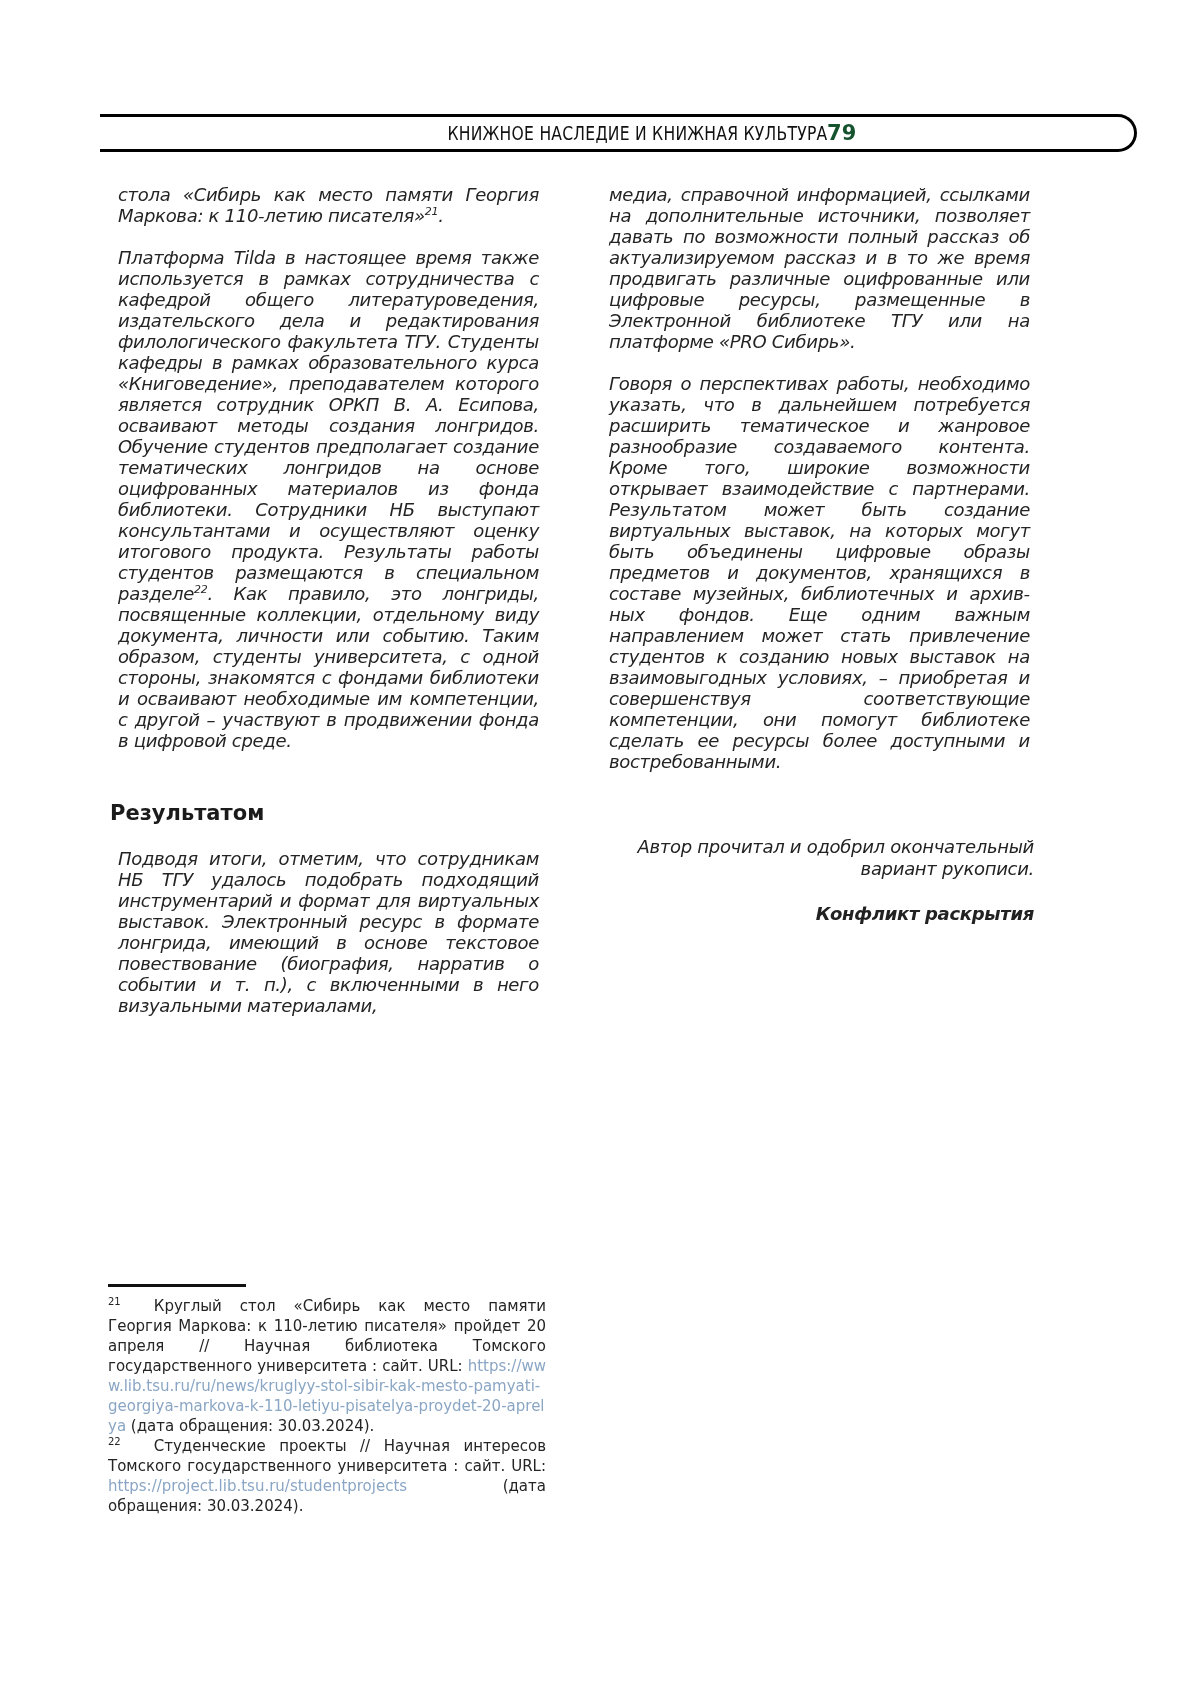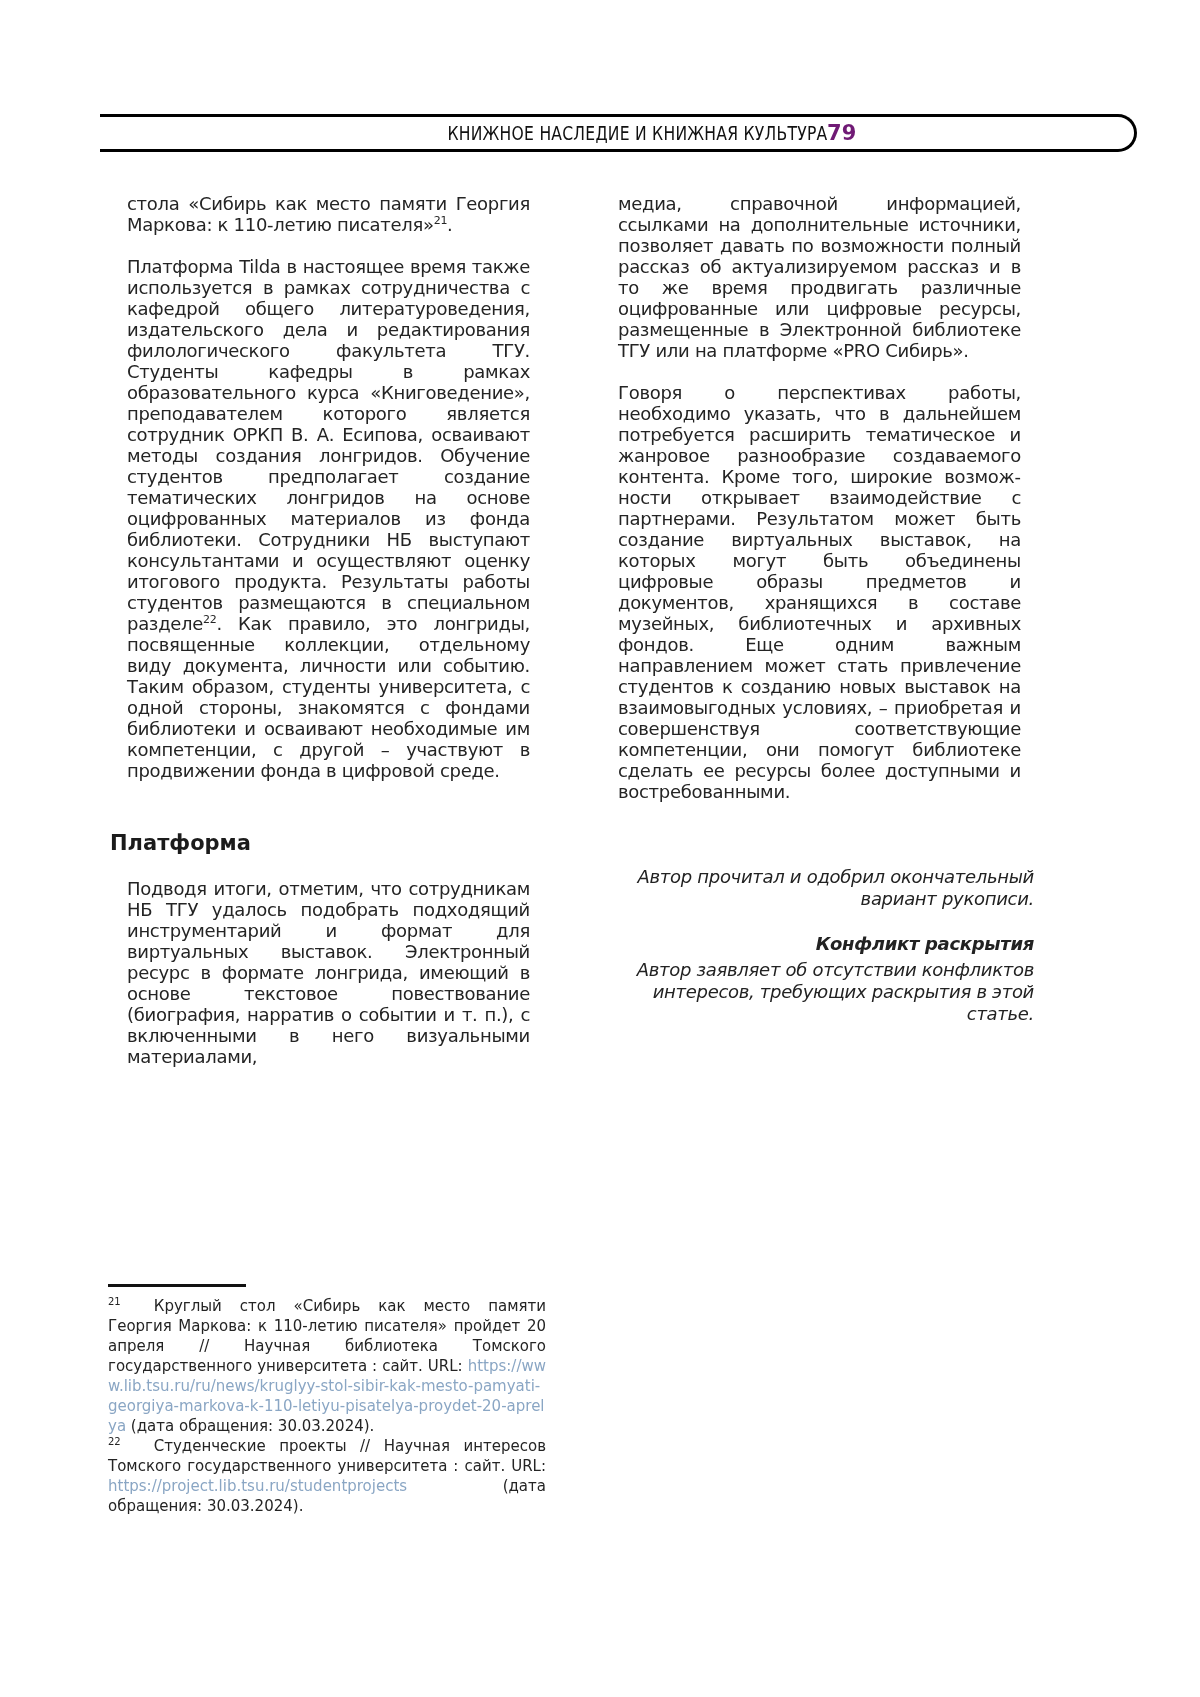--- a/index.html
+++ b/index.html
@@ -31,40 +31,40 @@
     font-size:19px;
     color:#111;
     white-space:nowrap;
     letter-spacing:0.3px;
     transform:scaleX(0.82);
     transform-origin:100% 50%;
   }
   .header-page-number{
     font-size:21px;
     font-weight:bold;
-    color:#701a75;
+    color:#14532d;
   }
   
   .columns{
     position:absolute;
     left:110px; top:176px;
     width:928px;
     display:flex;
     gap:54px;
   }
   .col{
     width:437px;
     font-size:18px;
     line-height:21px;
     letter-spacing:-0.3px;
     text-align:justify;
     color:#242424;
     hyphens:manual;
   }
-  .para{margin:17px;}
+  .para{margin:8px;font-style:italic;}
   .para.spaced{margin-top:21px;}
   .ref{
     font-size:11px;
     line-height:0;
     vertical-align:super;
   }
   .section-heading{
     font-size:21px;
     line-height:24px;
     font-weight:bold;
@@ -125,34 +125,33 @@
     <span class="header-page-number">79</span>
   </div>
 
   <div class="columns">
 
     <div class="col">
       <p class="para"><span>стола «Сибирь как место памяти Георгия Маркова: к 110-летию писателя»</span><sup class="ref">21</sup><span>.</span></p>
 
       <p class="para spaced"><span>Платформа Tilda в настоящее время также ис­пользуется в рамках сотрудничества с кафедрой общего литературоведения, издательского дела и редактирования филологического факультета ТГУ. Студенты кафедры в рамках образователь­ного курса «Книговедение», преподавателем которого является сотрудник ОРКП В. А. Есипова, осваивают методы создания лонгридов. Обучение студентов предполагает создание тематических лонгридов на основе оцифрованных материалов из фонда библиотеки. Сотрудники НБ выступают консультантами и осуществляют оценку итогового продукта. Результаты работы студентов размеща­ются в специальном разделе</span><sup class="ref">22</sup><span>. Как правило, это лонгриды, посвященные коллекции, отдельному виду документа, личности или событию. Таким образом, студенты университета, с одной стороны, знакомятся с фондами библиотеки и осваивают необходимые им компетенции, с другой – уча­ствуют в продвижении фонда в цифровой среде.</span></p>
 
-      <h2 class="section-heading">Платформа</h2>
+      <h2 class="section-heading">Результатом</h2>
 
       <p class="para">Подводя итоги, отметим, что сотрудникам НБ ТГУ удалось подобрать подходящий инстру­ментарий и формат для виртуальных выста­вок. Электронный ресурс в формате лонгрида, имеющий в основе текстовое повествование (биография, нарратив о событии и т. п.), с вклю­ченными в него визуальными материалами,</p>
     </div>
 
     <div class="col">
       <p class="para">медиа, справочной информацией, ссылками на дополнительные источники, позволяет давать по возможности полный рассказ об актуализи­руемом рассказ и в то же время продвигать различные оцифрованные или цифровые ресурсы, размещенные в Электронной библиотеке ТГУ или на платформе «PRO Сибирь».</p>
 
       <p class="para spaced">Говоря о перспективах работы, необходимо ука­зать, что в дальнейшем потребуется расширить тематическое и жанровое разнообразие созда­ваемого контента. Кроме того, широкие возмож­ности открывает взаимодействие с партнерами. Результатом может быть создание виртуальных выставок, на которых могут быть объединены цифровые образы предметов и документов, храня­щихся в составе музейных, библиотечных и архив­ных фондов. Еще одним важным направлением может стать привлечение студентов к созданию новых выставок на взаимовыгодных условиях, – приобретая и совершенствуя соответствующие компетенции, они помогут библиотеке сделать ее ресурсы более доступными и востребованными.</p>
 
       <div class="backmatter">
         <p>Автор прочитал и одобрил окончательный вариант рукописи.</p>
         <p class="conflict-heading">Конфликт раскрытия</p>
-        <p>Автор заявляет об отсутствии конфликтов интересов, требующих раскрытия в этой статье.</p>
       </div>
     </div>
 
   </div>
 
   <div class="footnotes">
     <div class="fn-rule"></div>
 
     <p class="footnote"><sup class="fn-marker">21</sup><span>Круглый стол «Сибирь как место памяти Георгия Маркова: к 110-летию писателя» пройдет 20 апреля // Научная библиотека Томского государственного универ­ситета : сайт. URL: </span><a class="fn-link">https://www.lib.tsu.ru/ru/news/kruglyy-stol-sibir-kak-mesto-pamyati-georgiya-markova-k-110-letiyu-pisatelya-proydet-20-aprelya</a><span> (дата обращения: 30.03.2024).</span></p>
 

